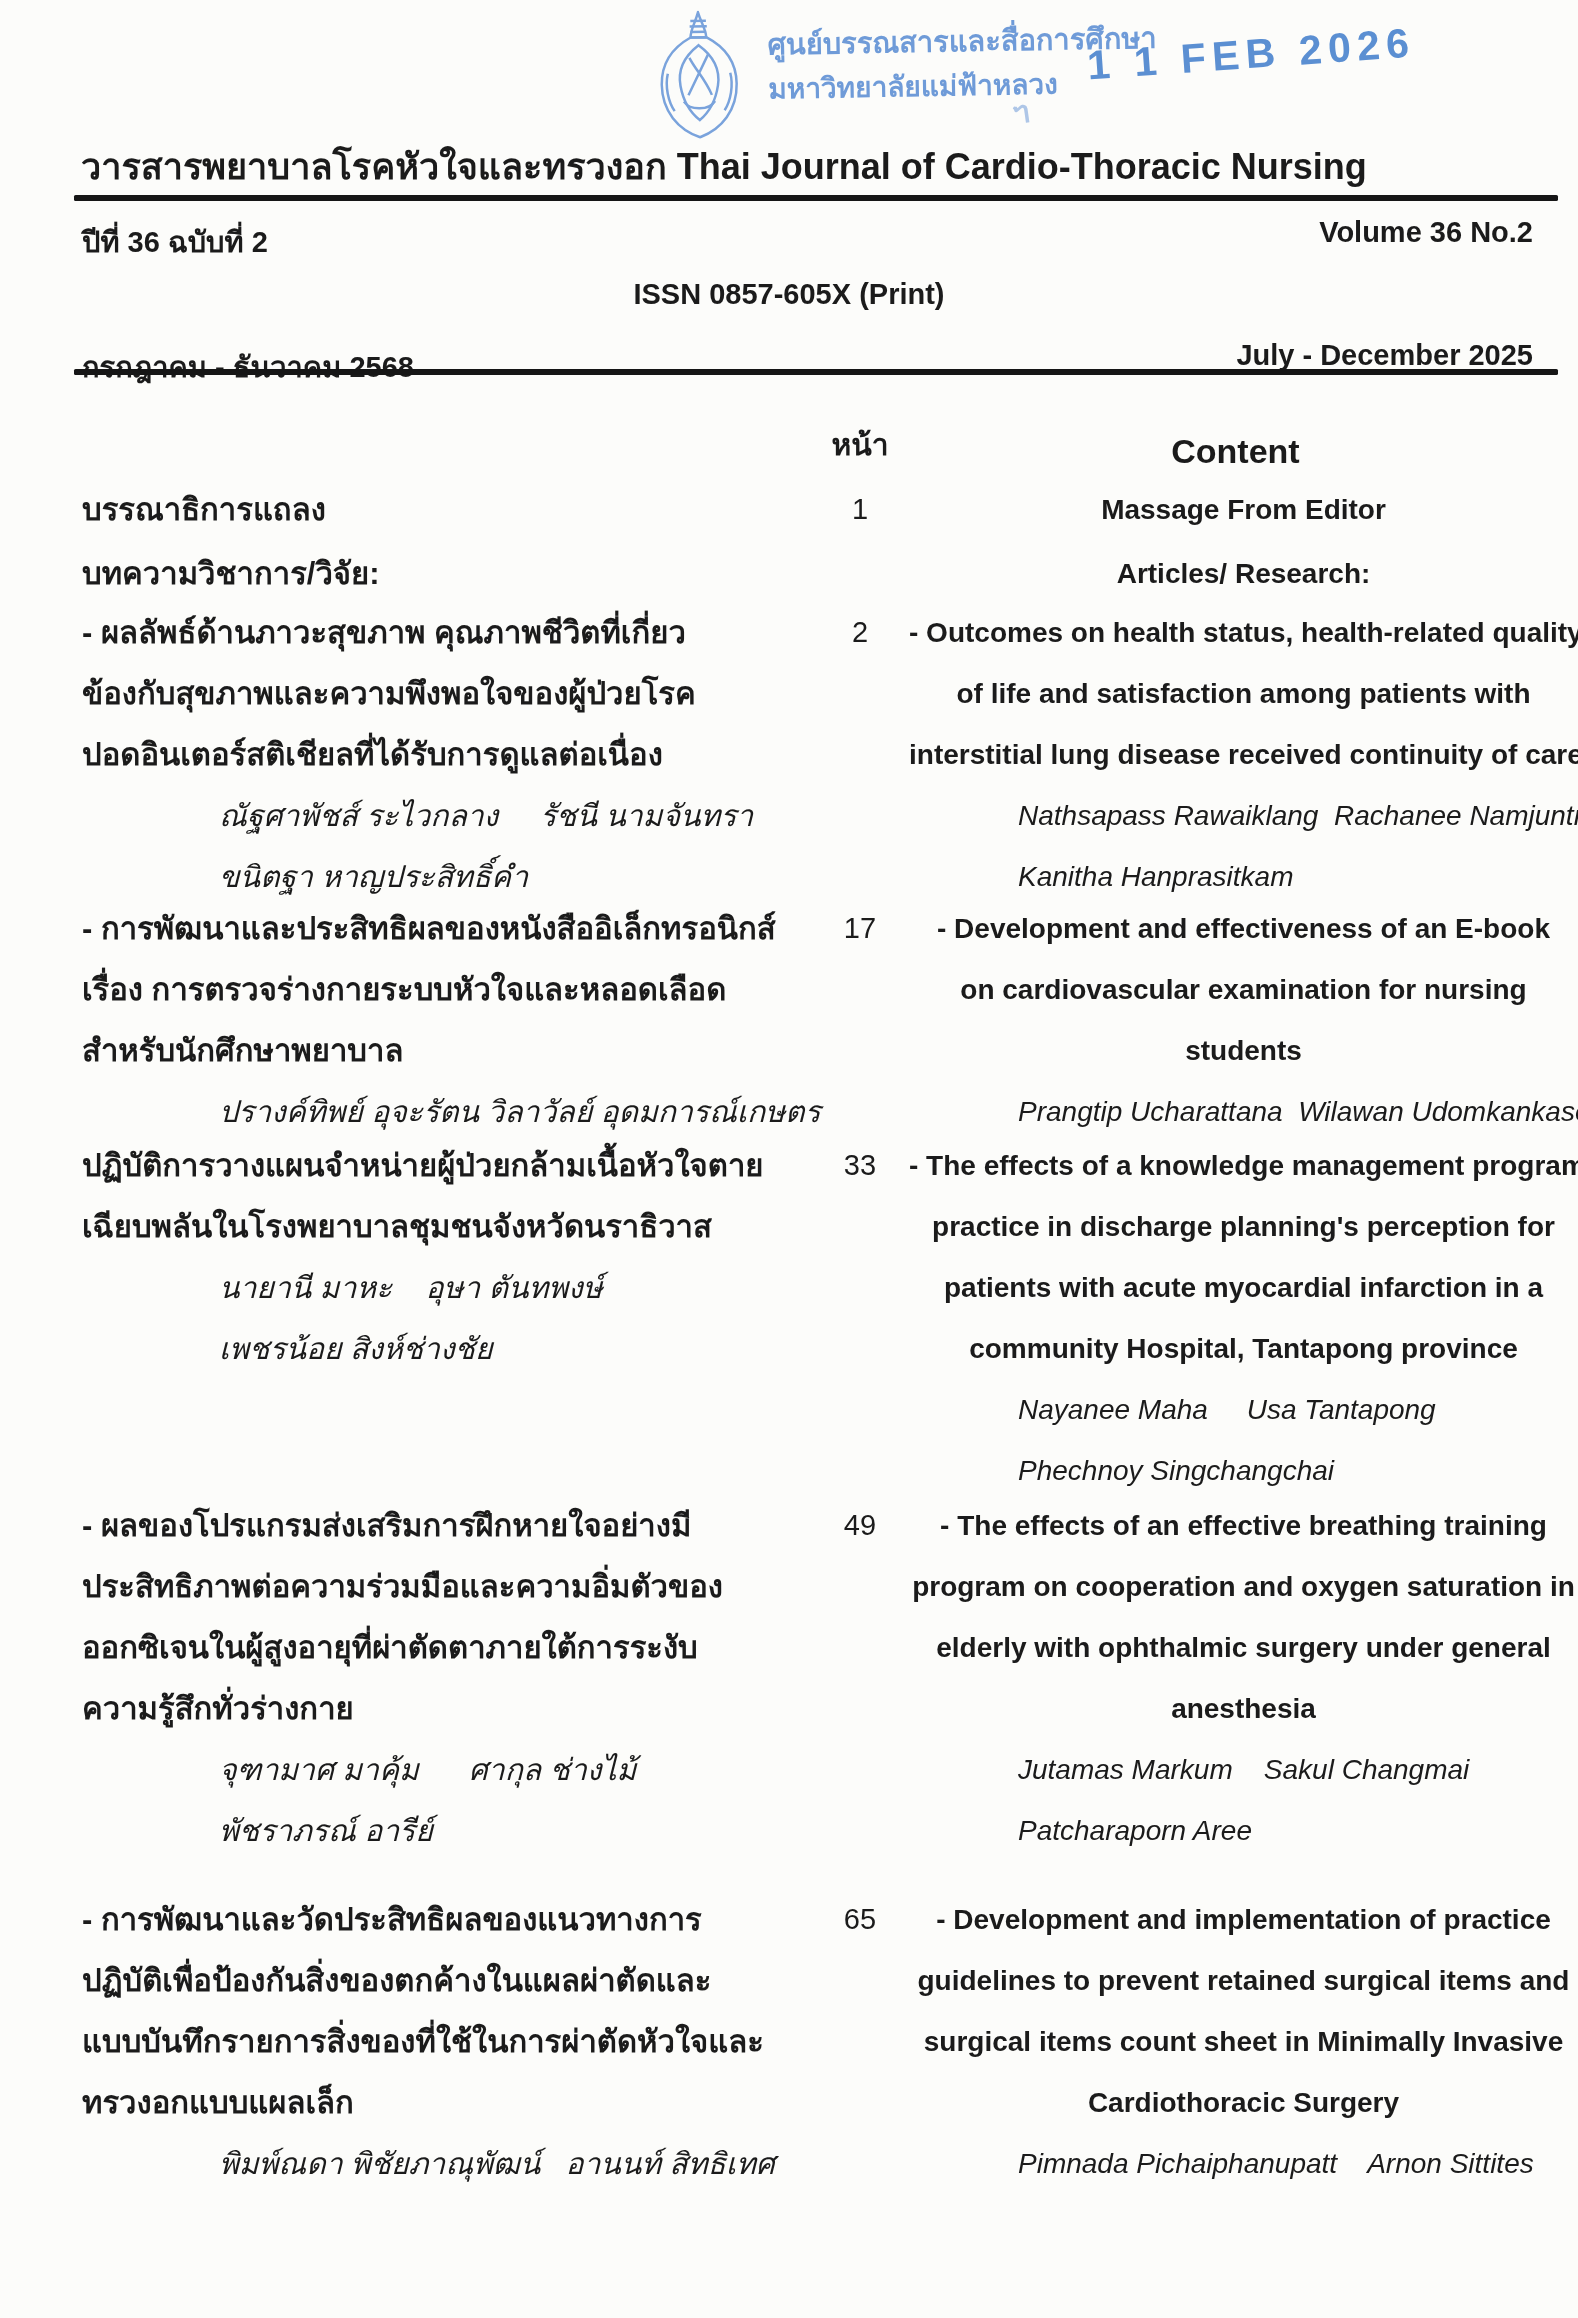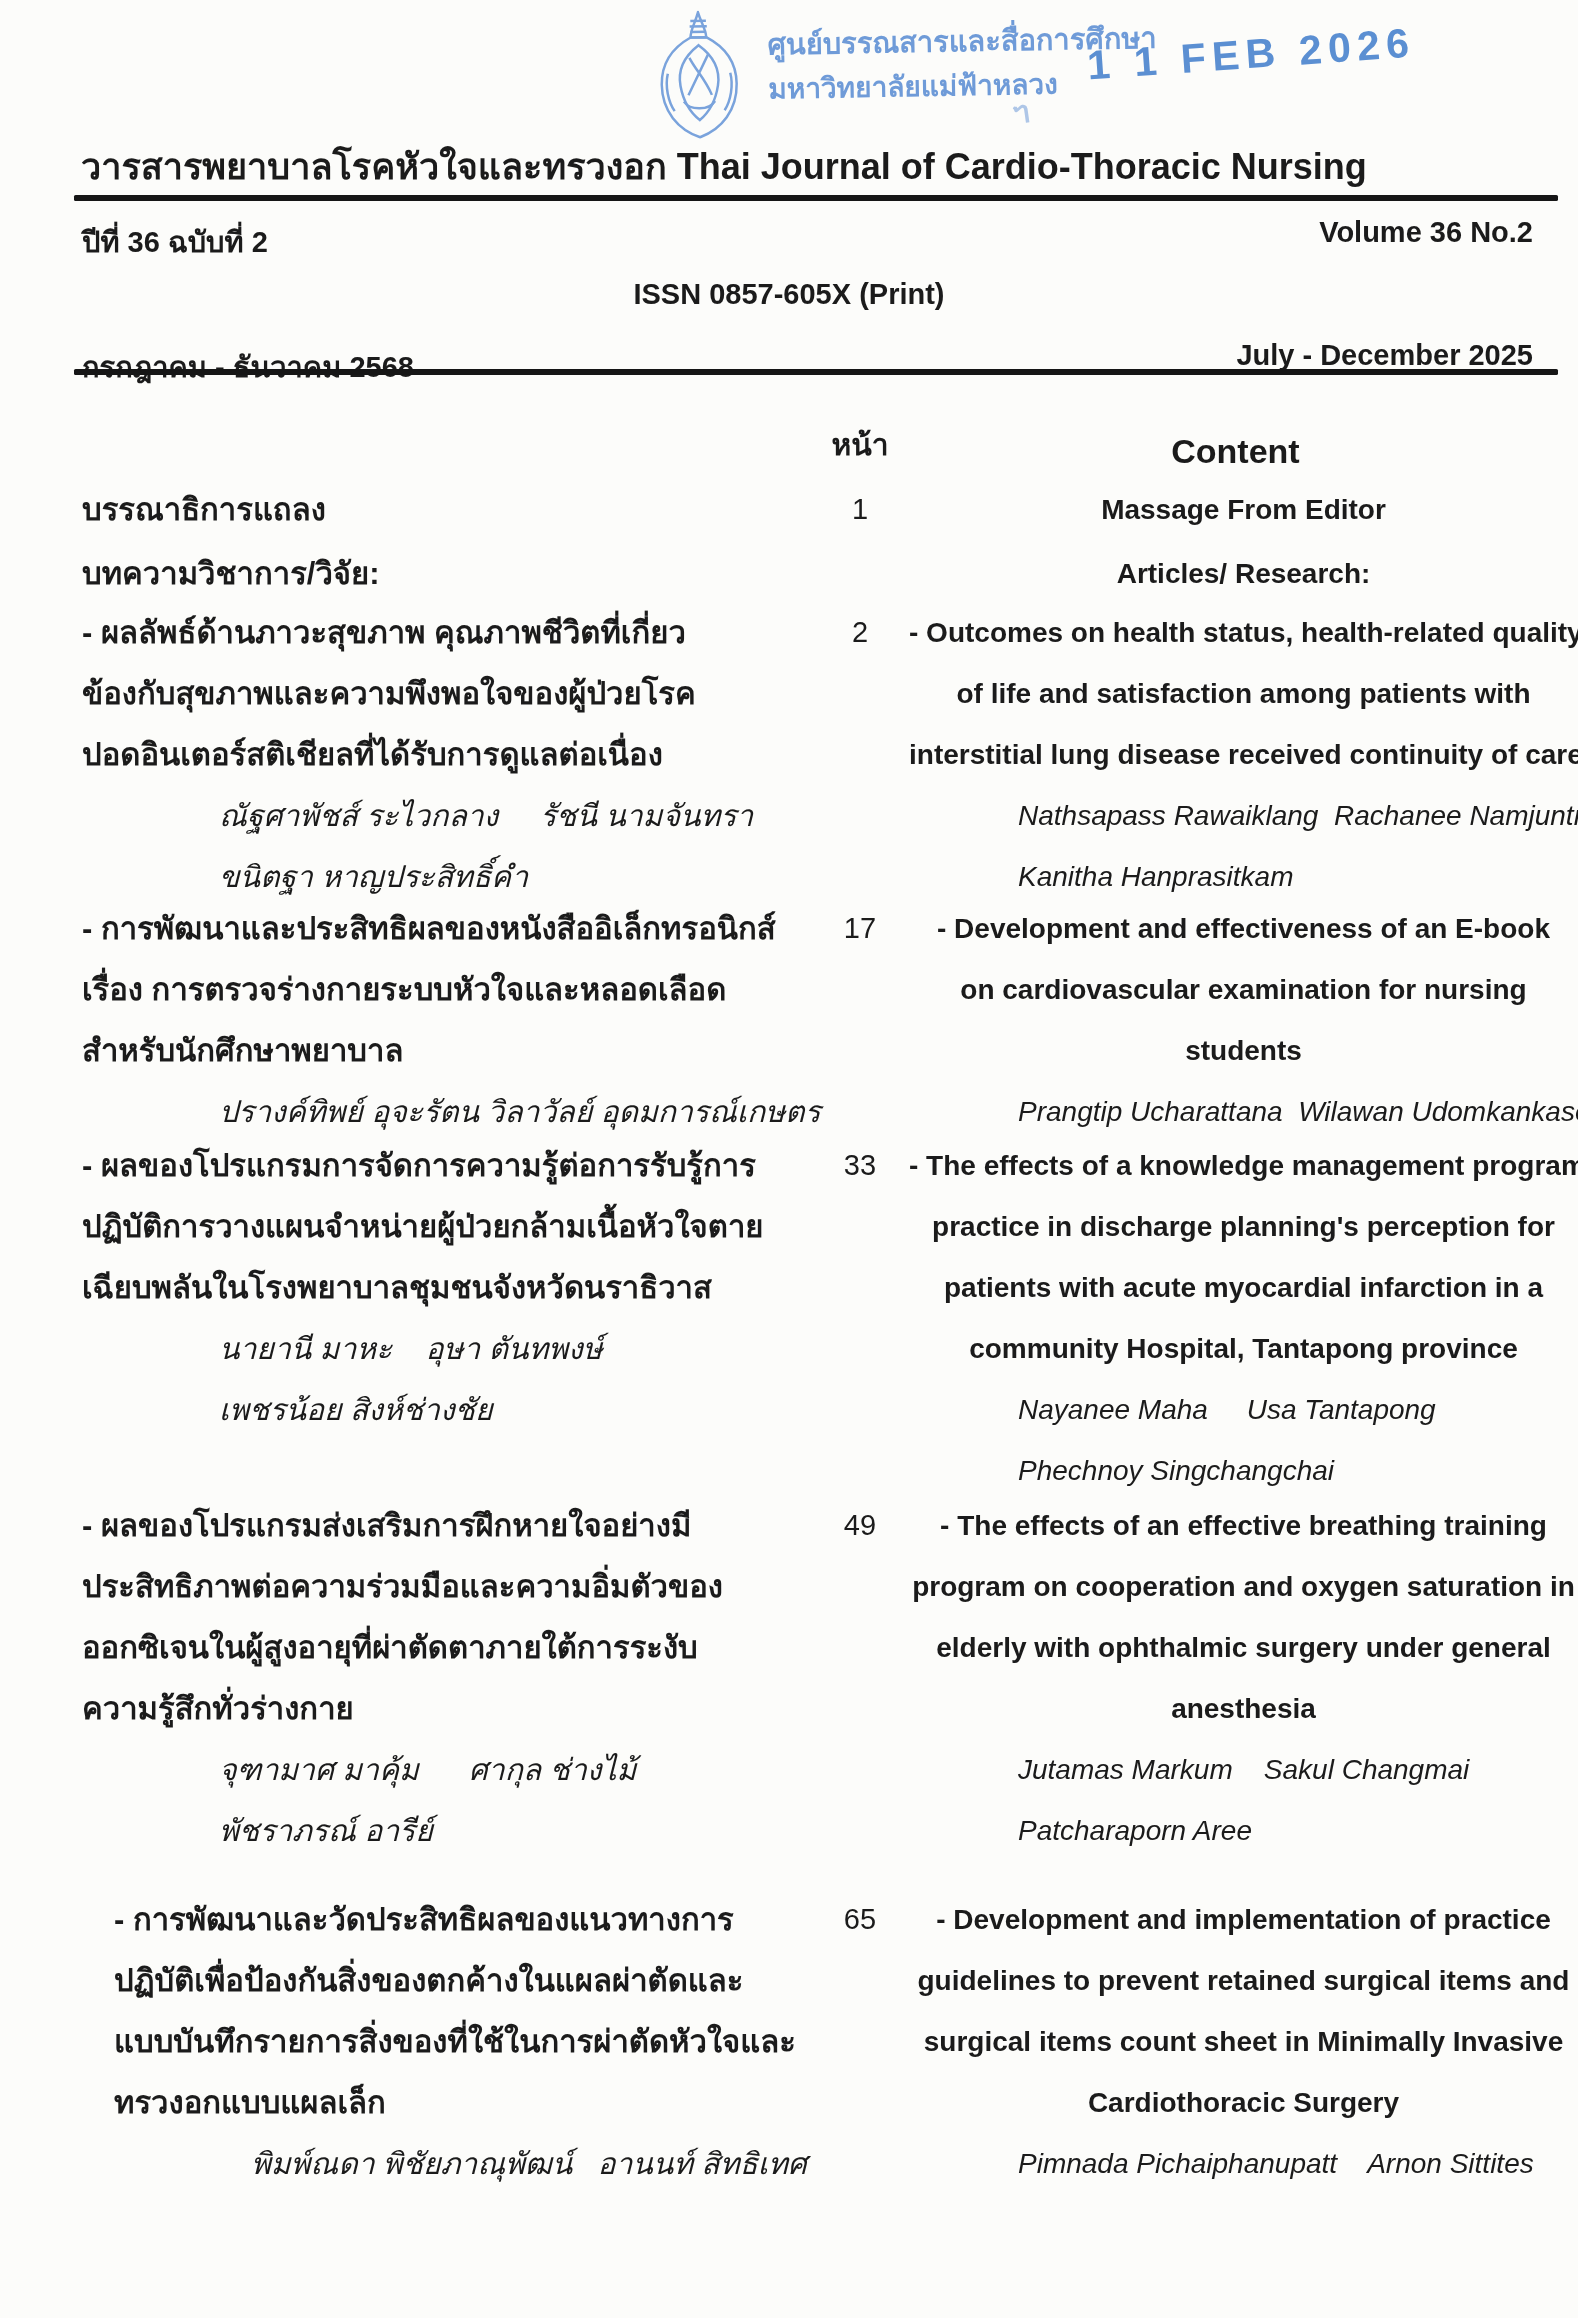--- a/index.html
+++ b/index.html
@@ -126,21 +126,20 @@
         <div class="th-auth">ปรางค์ทิพย์ อุจะรัตน วิลาวัลย์ อุดมการณ์เกษตร</div>
       </div>
       <div class="pagecol" style="top: 898px;">17</div>
       <div class="encol" style="top: 898px;">
         <div class="en-line">- Development and effectiveness of an E-book</div>
         <div class="en-line">on cardiovascular examination for nursing</div>
         <div class="en-line">students</div>
         <div class="en-auth">Prangtip Ucharattana  Wilawan Udomkankasem</div>
       </div>
       <div class="thcol" style="top: 1135px;">
-        <div class="th-line">- ผลของโปรแกรมการจัดการความรู้ต่อการรับรู้การ</div>
         <div class="th-line">ปฏิบัติการวางแผนจำหน่ายผู้ป่วยกล้ามเนื้อหัวใจตาย</div>
         <div class="th-line">เฉียบพลันในโรงพยาบาลชุมชนจังหวัดนราธิวาส</div>
         <div class="th-auth">นายานี มาหะ    อุษา ตันทพงษ์</div>
         <div class="th-auth">เพชรน้อย สิงห์ช่างชัย</div>
       </div>
       <div class="pagecol" style="top: 1135px;">33</div>
       <div class="encol" style="top: 1135px;">
         <div class="en-line">- The effects of a knowledge management program on</div>
         <div class="en-line">practice in discharge planning's perception for</div>
         <div class="en-line">patients with acute myocardial infarction in a</div>
@@ -158,21 +157,21 @@
       </div>
       <div class="pagecol" style="top: 1495px;">49</div>
       <div class="encol" style="top: 1495px;">
         <div class="en-line">- The effects of an effective breathing training</div>
         <div class="en-line">program on cooperation and oxygen saturation in</div>
         <div class="en-line">elderly with ophthalmic surgery under general</div>
         <div class="en-line">anesthesia</div>
         <div class="en-auth">Jutamas Markum    Sakul Changmai</div>
         <div class="en-auth">Patcharaporn Aree</div>
       </div>
-      <div class="thcol" style="top: 1889px; margin-left: 32px;">
+      <div class="thcol" style="top: 1889px;">
         <div class="th-line">- การพัฒนาและวัดประสิทธิผลของแนวทางการ</div>
         <div class="th-line">ปฏิบัติเพื่อป้องกันสิ่งของตกค้างในแผลผ่าตัดและ</div>
         <div class="th-line">แบบบันทึกรายการสิ่งของที่ใช้ในการผ่าตัดหัวใจและ</div>
         <div class="th-line">ทรวงอกแบบแผลเล็ก</div>
         <div class="th-auth">พิมพ์ณดา พิชัยภาณุพัฒน์   อานนท์ สิทธิเทศ</div>
       </div>
       <div class="pagecol" style="top: 1889px;">65</div>
       <div class="encol" style="top: 1889px;">
         <div class="en-line">- Development and implementation of practice</div>
         <div class="en-line">guidelines to prevent retained surgical items and</div>

